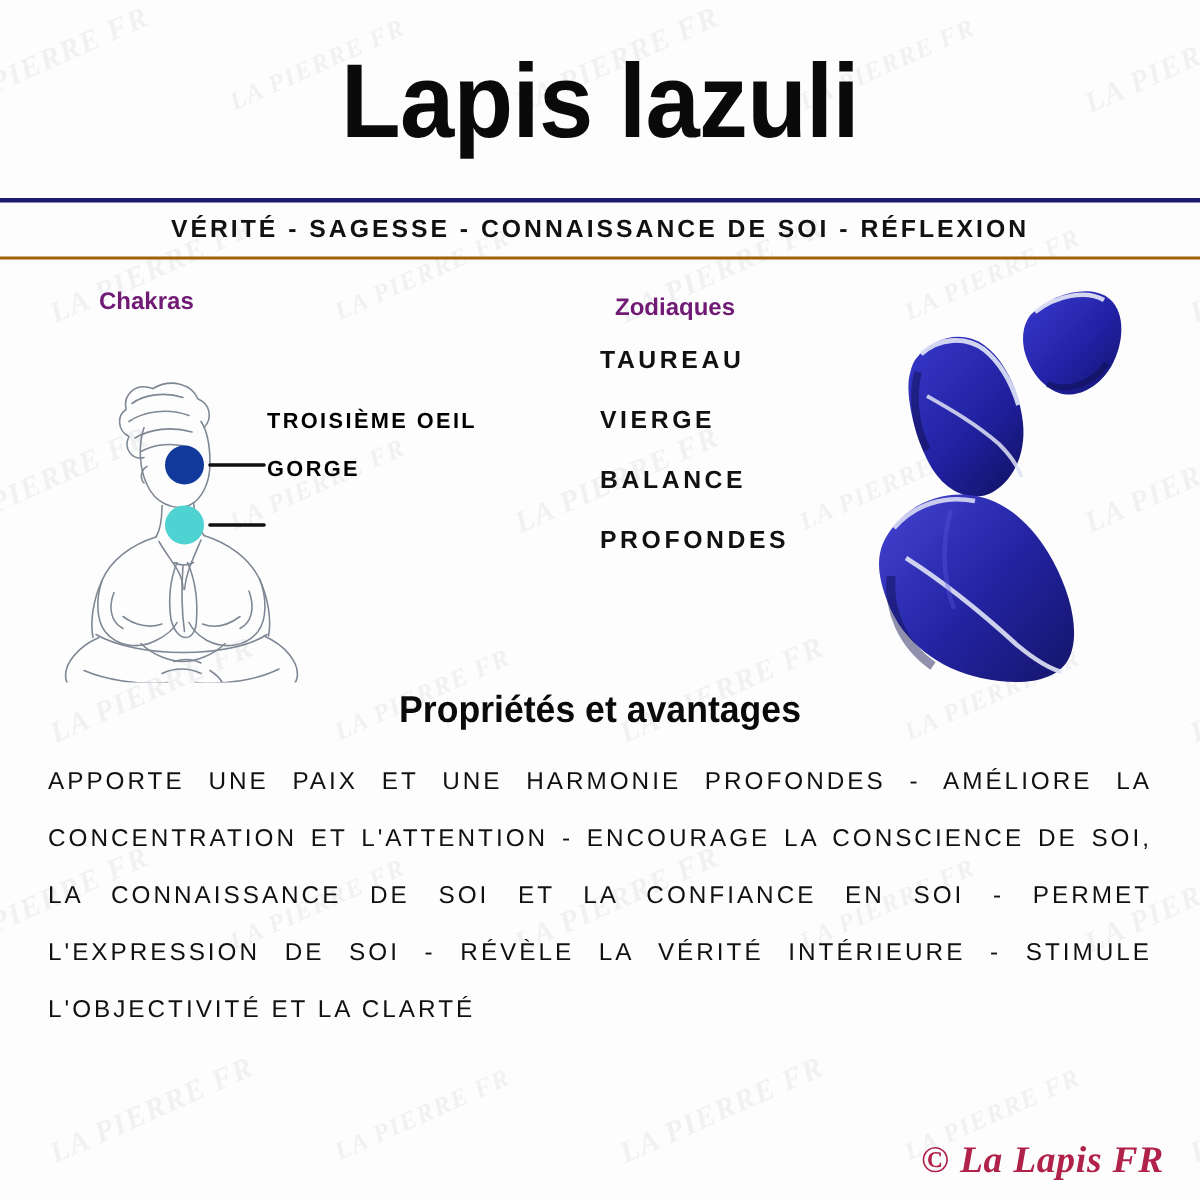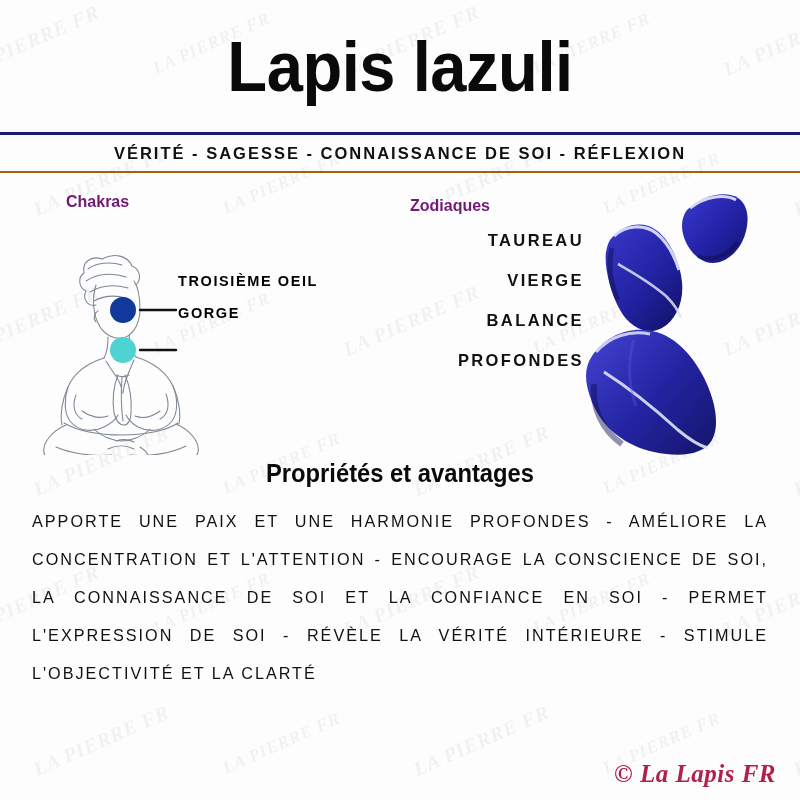--- a/index.html
+++ b/index.html
@@ -107,24 +107,24 @@
     letter-spacing: 1.6px;
     white-space: nowrap;
     color: #000000;
   }
   #label-third-eye { left: 178px; top: 100px; }
   #label-throat   { left: 178px; top: 132px; }
 
   
   .zodiac-list {
     position: absolute;
-    left: 388px;
+    left: 400px;
     top: 58px;
     width: 196px;
-    text-align: right;
+    text-align: left;
   }
   .zodiac-item {
     font-size: 16.5px;
     font-weight: 700;
     letter-spacing: 2.4px;
     margin-bottom: 21px;
     color: #111;
     white-space: nowrap;
   }
 

